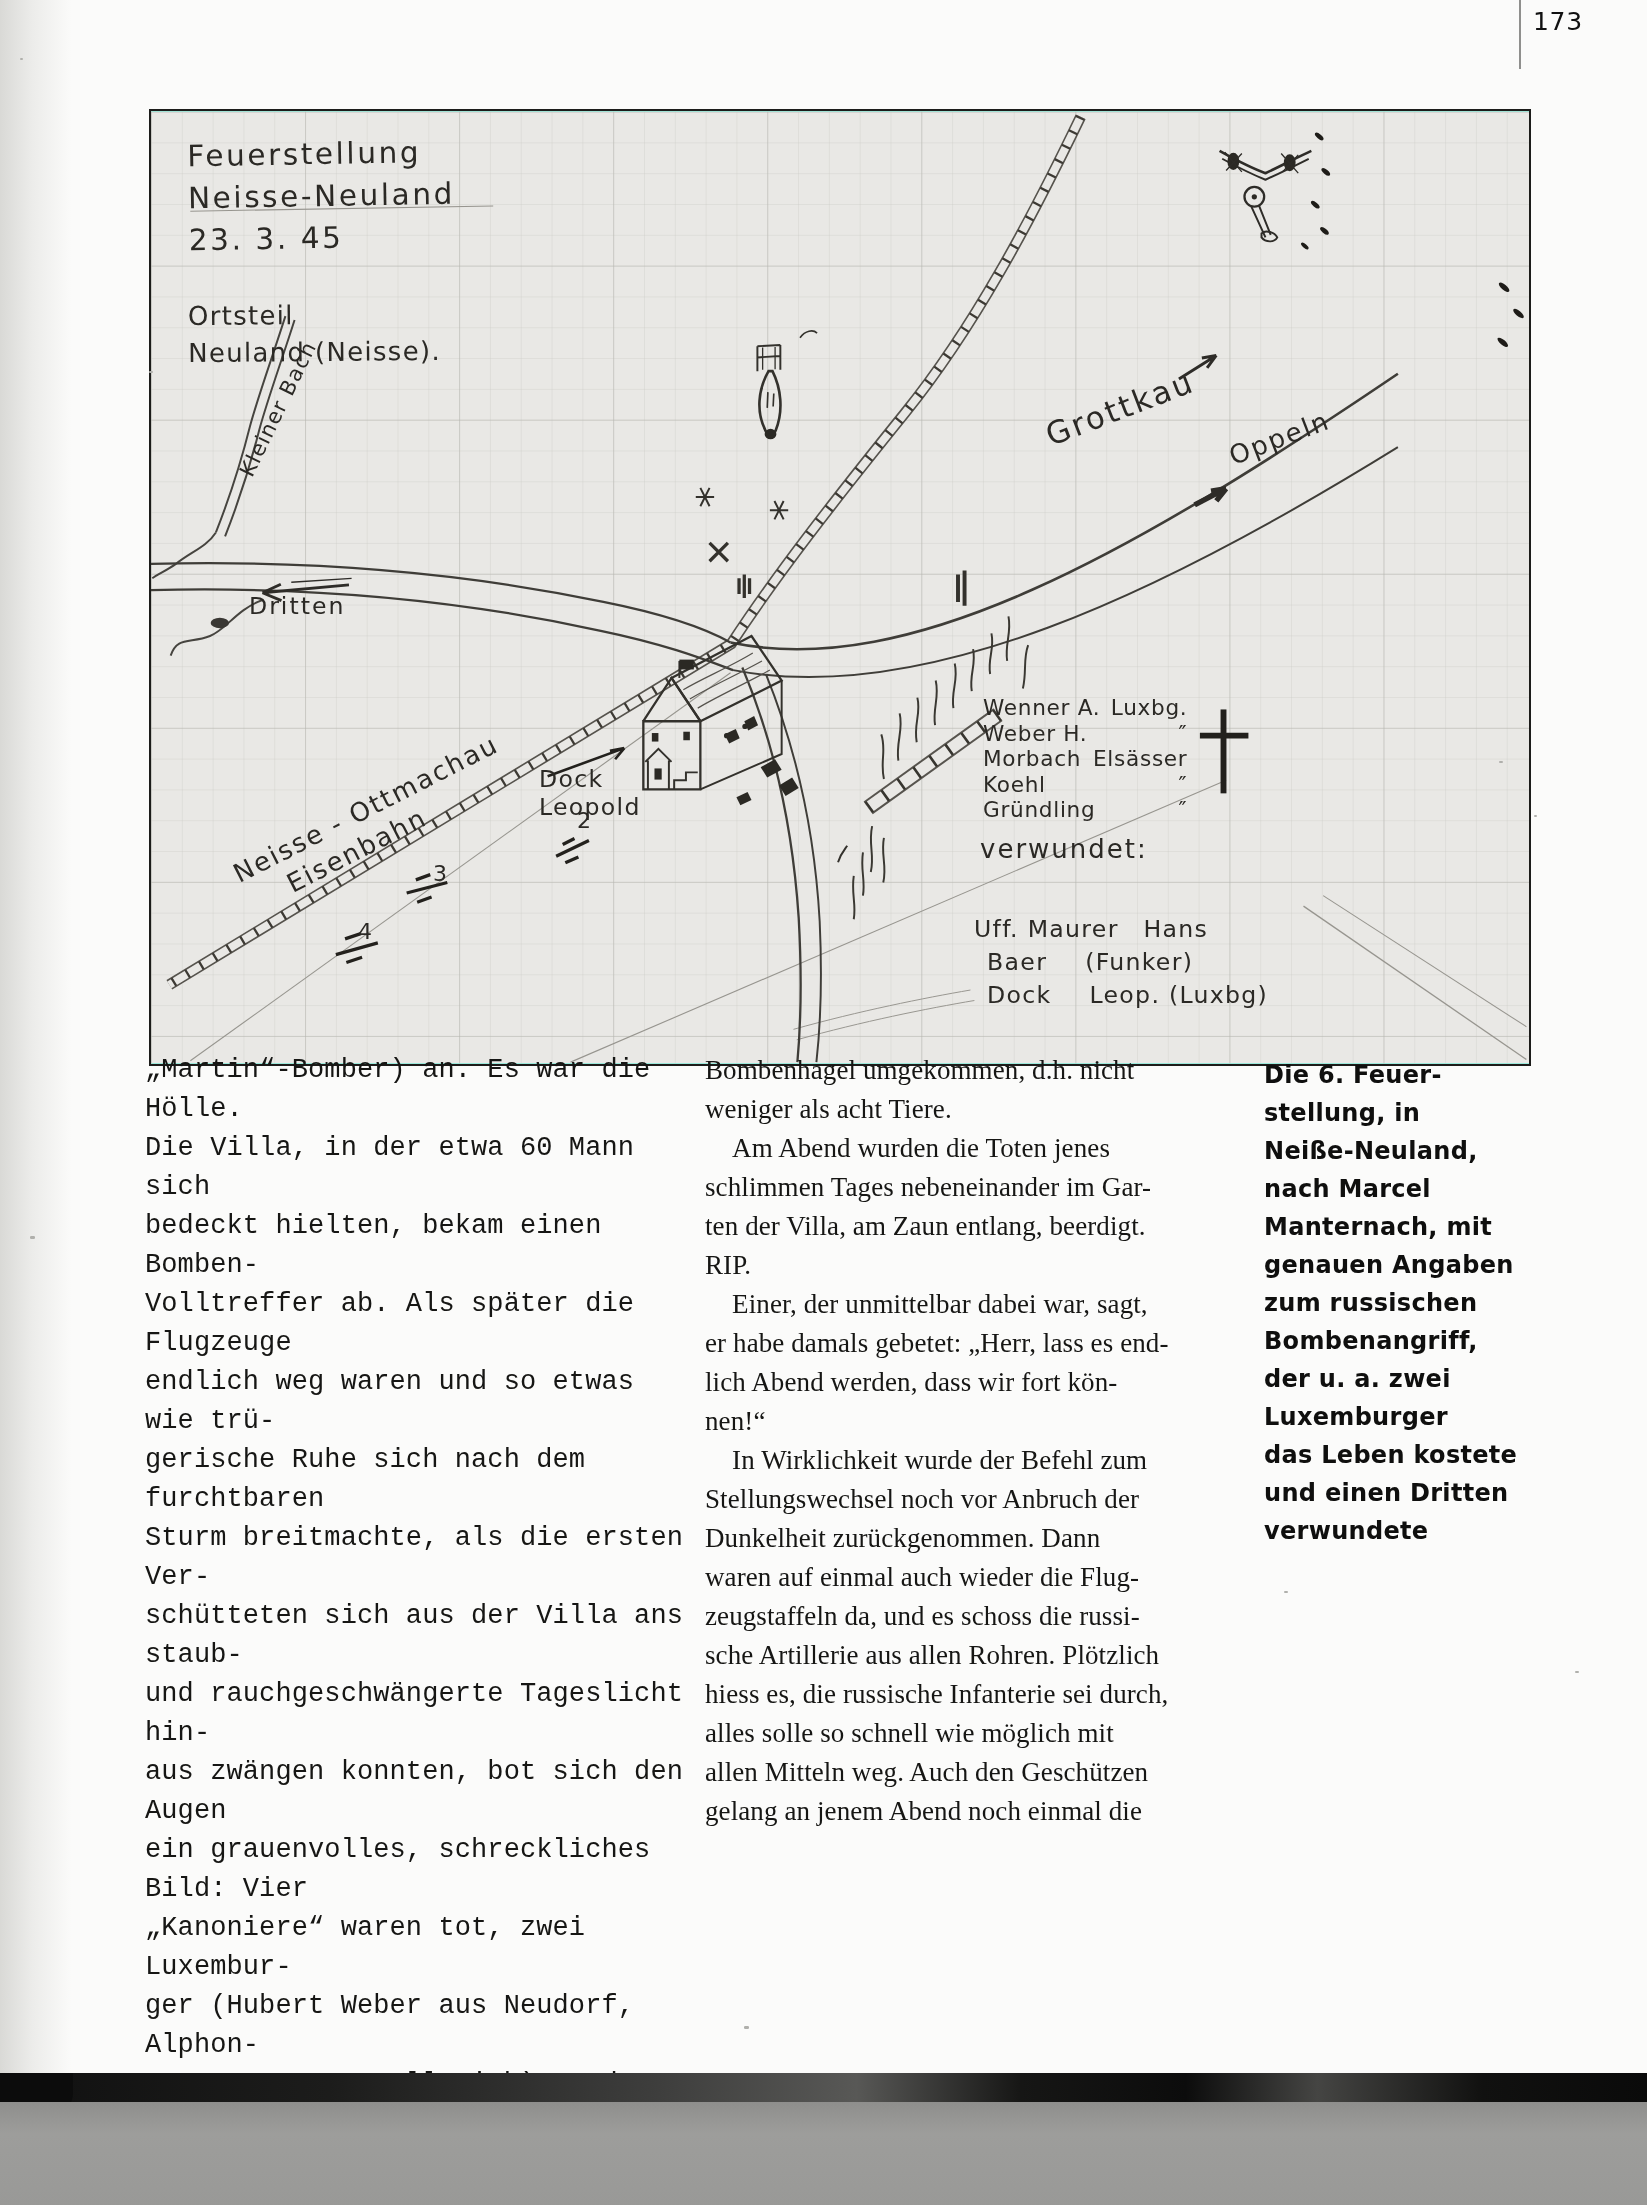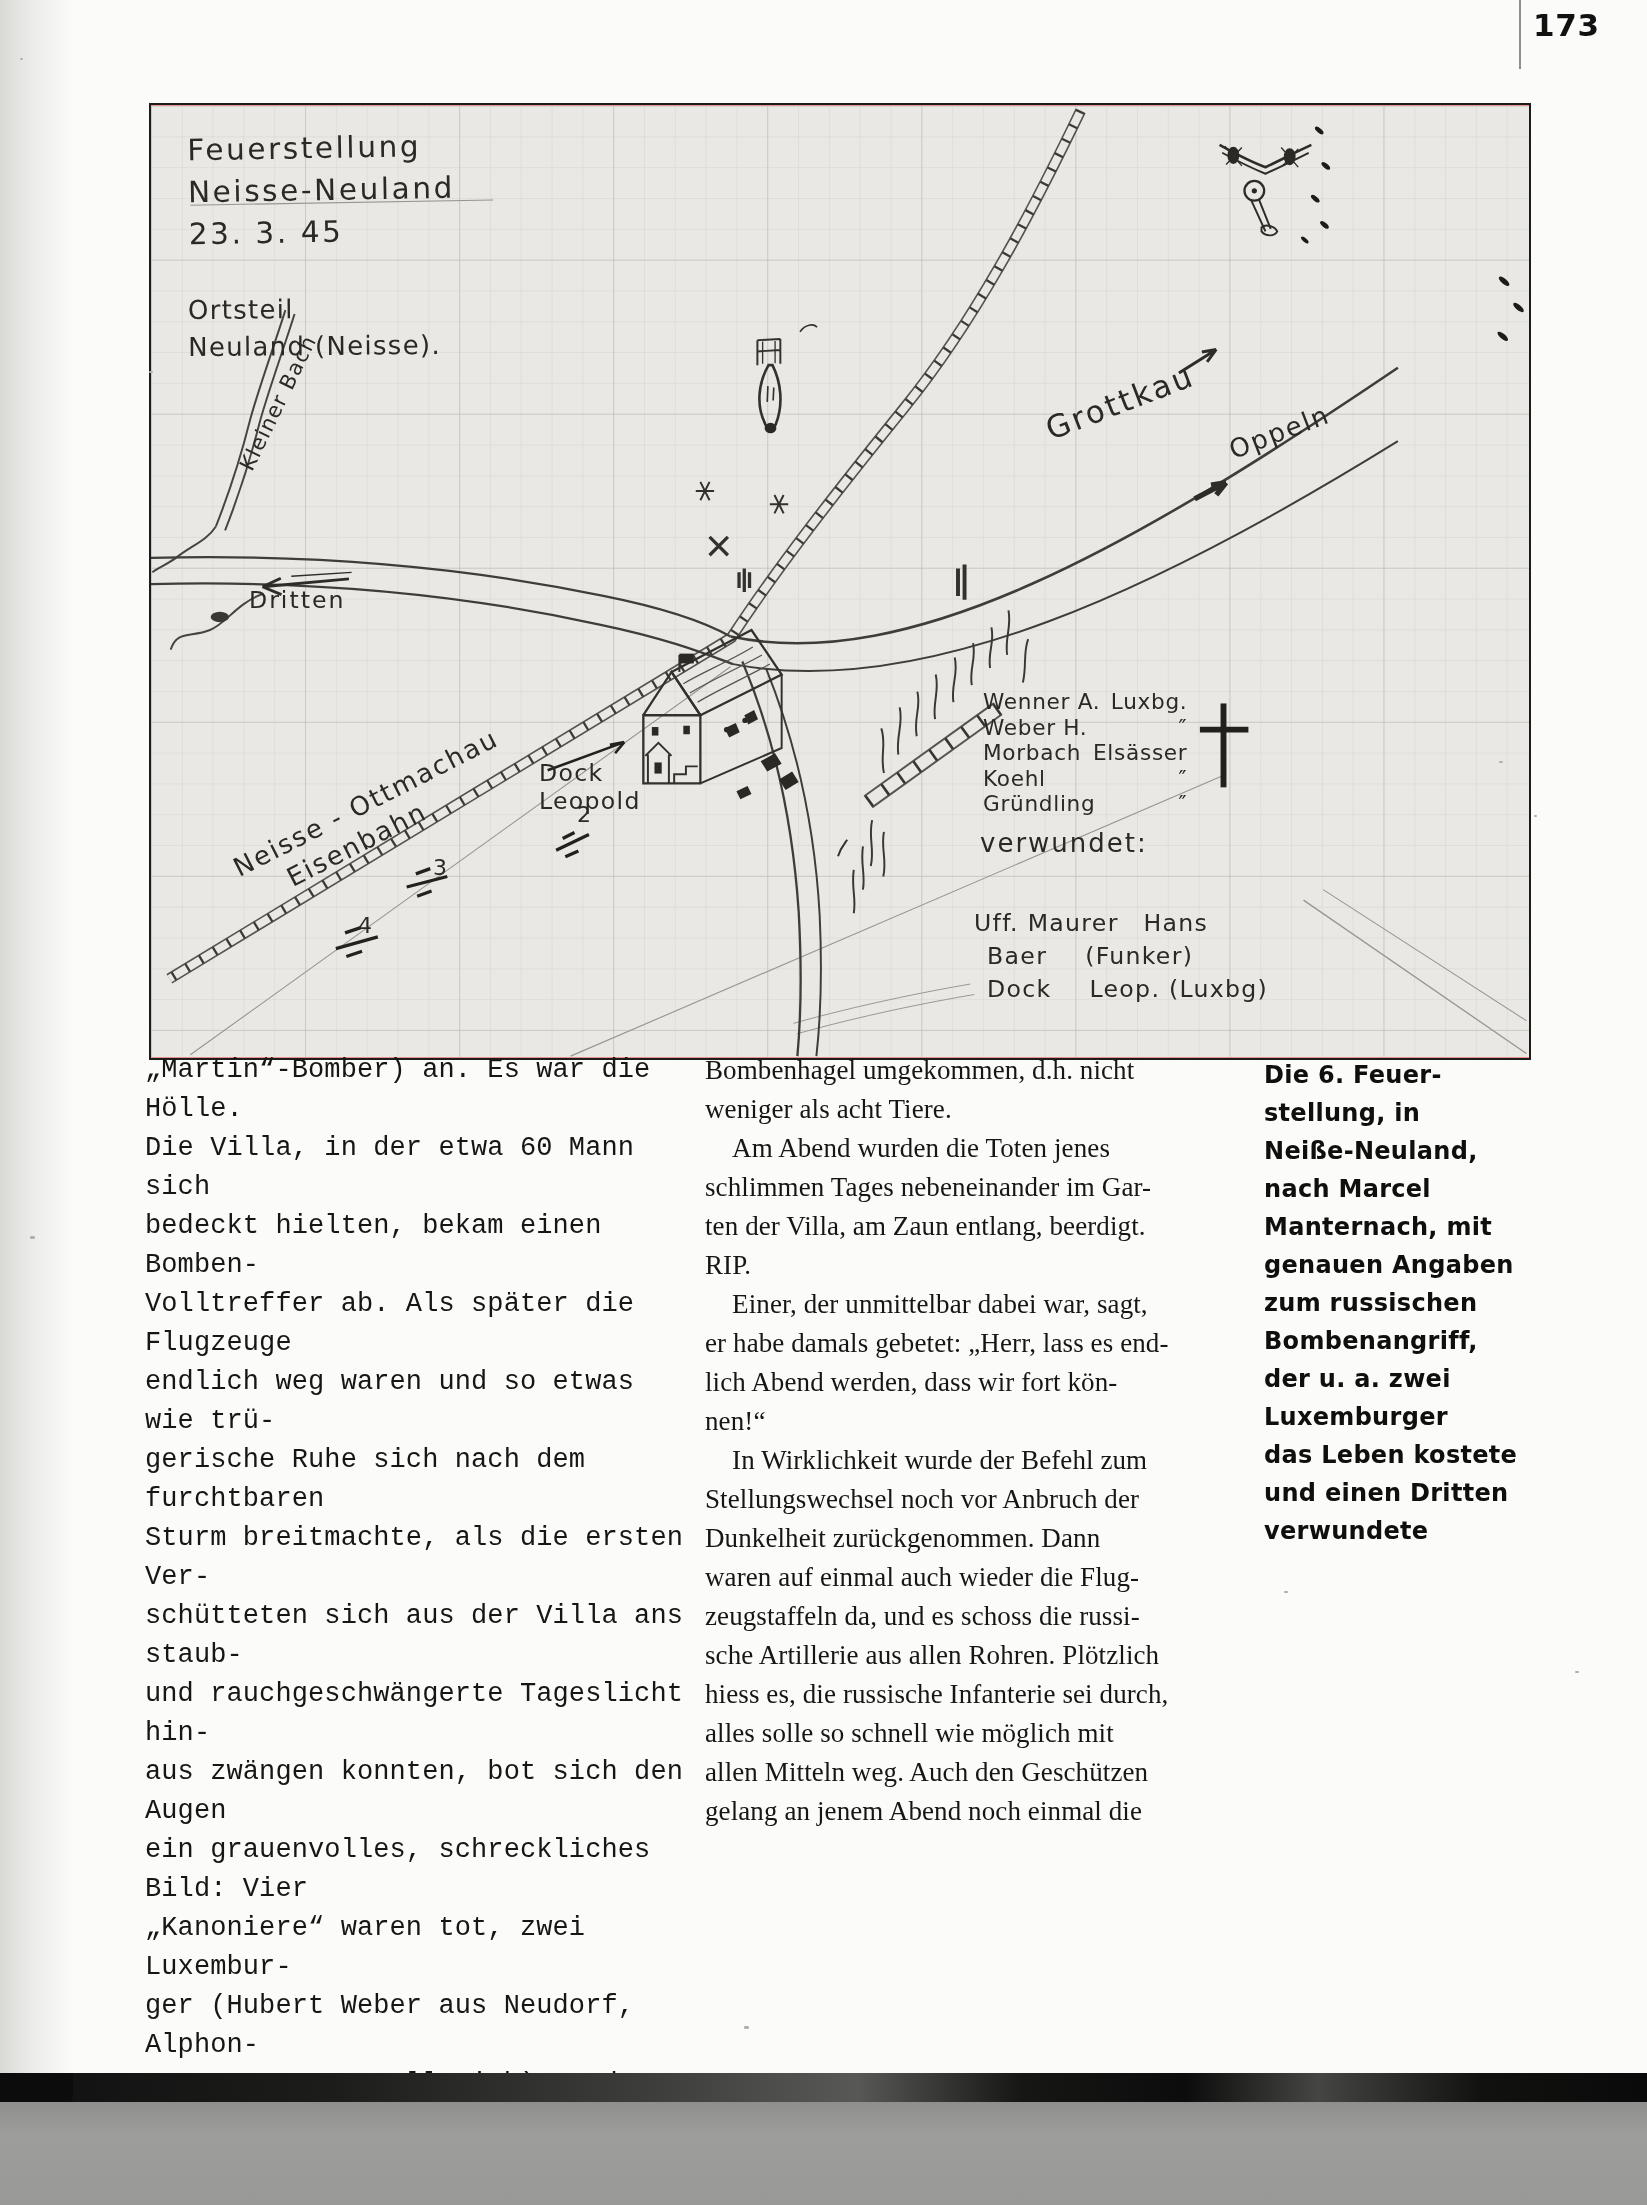--- a/index.html
+++ b/index.html
@@ -11,27 +11,27 @@
     font-family:"Liberation Serif", serif;
   }
   .gutter-shadow{
     position:absolute;left:0;top:0;width:72px;height:2077px;
     background:linear-gradient(90deg,#d9d9d6 0%,#ececea 45%,rgba(251,251,250,0) 100%);
   }
   
   .pagenum-rule{position:absolute;left:1519px;top:0;width:2px;height:69px;background:#8f8f8d;}
   .pagenum{
     position:absolute;left:1533px;top:6.6px;
-    font-family:"DejaVu Sans",sans-serif;font-weight:bold;font-size:31px;color:#111;
+    font-family:"DejaVu Sans",sans-serif;font-weight:normal;font-size:25px;color:#111;
     letter-spacing:0.7px;
   }
   
   .map{
-    position:absolute;left:149px;top:103px;width:1382px;height:957px;
-    background:#ef4444;
+    position:absolute;left:149px;top:109px;width:1382px;height:957px;
+    background:#5eead4;
     border:2.6px solid #1c1c1a;
     box-sizing:border-box;
   }
   .map svg{position:absolute;left:0;top:0;width:100%;height:100%;}
   .hw{
     position:absolute;
     font-family:"DejaVu Sans",sans-serif;
     color:#2b2925;
     white-space:pre-line;
     line-height:1.18;

